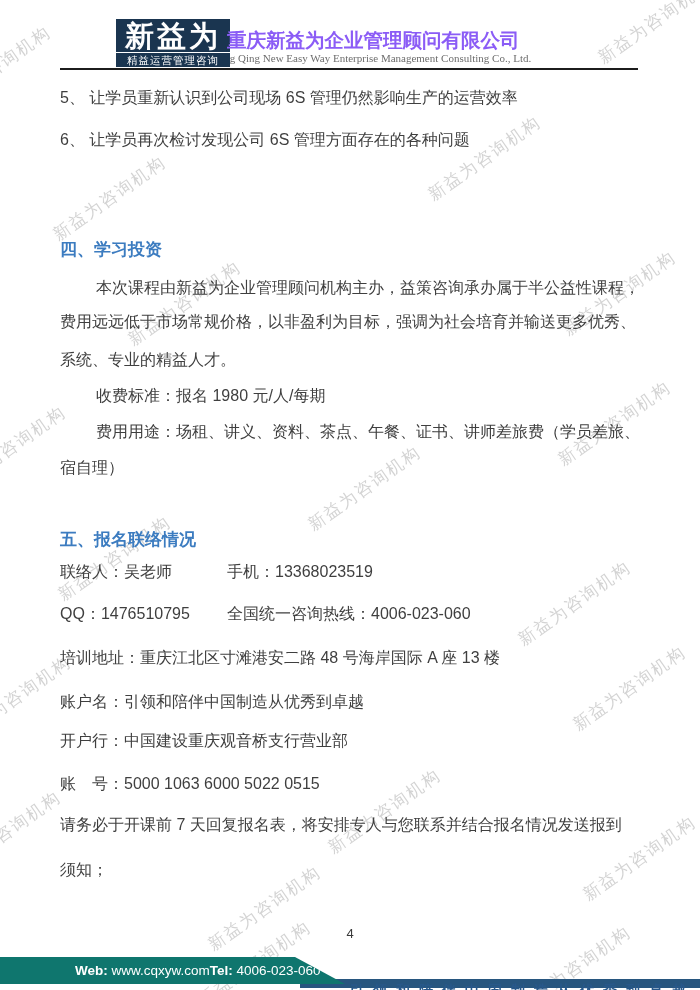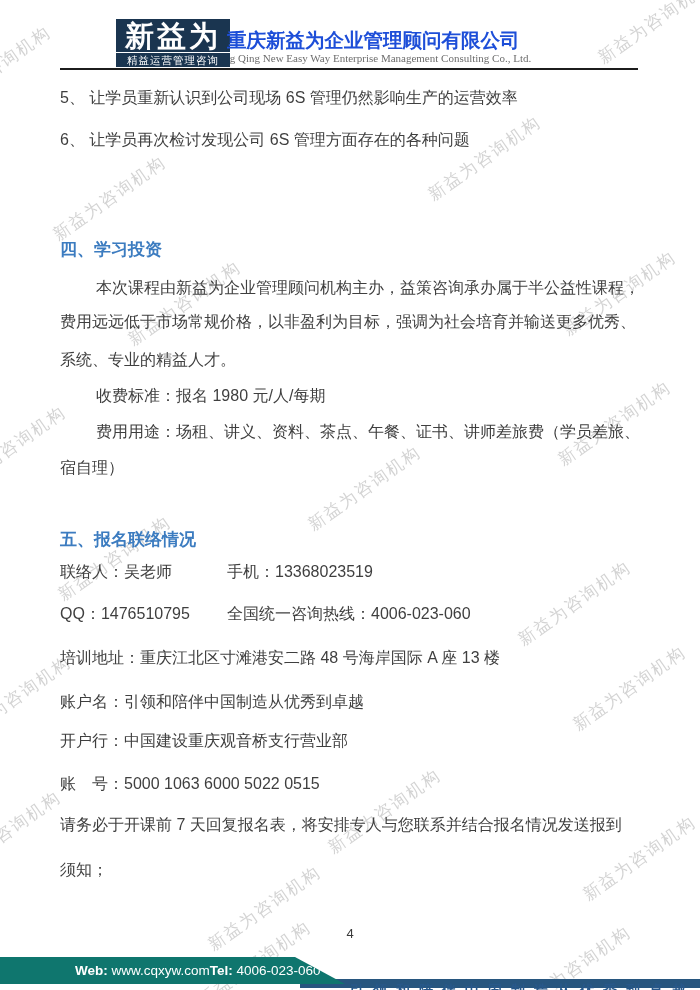--- a/index.html
+++ b/index.html
@@ -12,21 +12,21 @@
       pointer-events:none;}
 
   
   .company-en{position:absolute;left:206px;top:52px;font-family:"Liberation Serif","DejaVu Serif",serif;
       font-size:11px;color:#6d6d6d;white-space:nowrap;z-index:1;}
   .logo{position:absolute;left:116px;top:19px;width:114px;z-index:2;}
   .logo-main{background:#1a3550;color:#ffffff;font-weight:bold;font-size:29px;line-height:32px;
       text-align:center;letter-spacing:3px;padding:1px 0 0 0;}
   .logo-sub{background:#1a3550;color:#ffffff;font-size:10.5px;line-height:14px;text-align:center;
       letter-spacing:1px;border-top:1px solid #ffffff;}
-  .company-cn{position:absolute;left:227px;top:27px;font-size:19.5px;font-weight:bold;color:#1d4ed8;
+  .company-cn{position:absolute;left:227px;top:27px;font-size:19.5px;font-weight:bold;color:#8b5cf6;
       white-space:nowrap;z-index:2;}
   .header-rule{position:absolute;left:60px;top:68px;width:578px;border-top:2px solid #1c1c1c;}
 
   
   .line{position:absolute;left:60px;font-size:16px;color:#3f3f3f;white-space:nowrap;z-index:2;}
   .indent{left:96px;}
   .sec-title{font-size:17px;font-weight:bold;color:#3c7cc0;}
   .col-l{display:inline-block;width:167px;}
 
   

